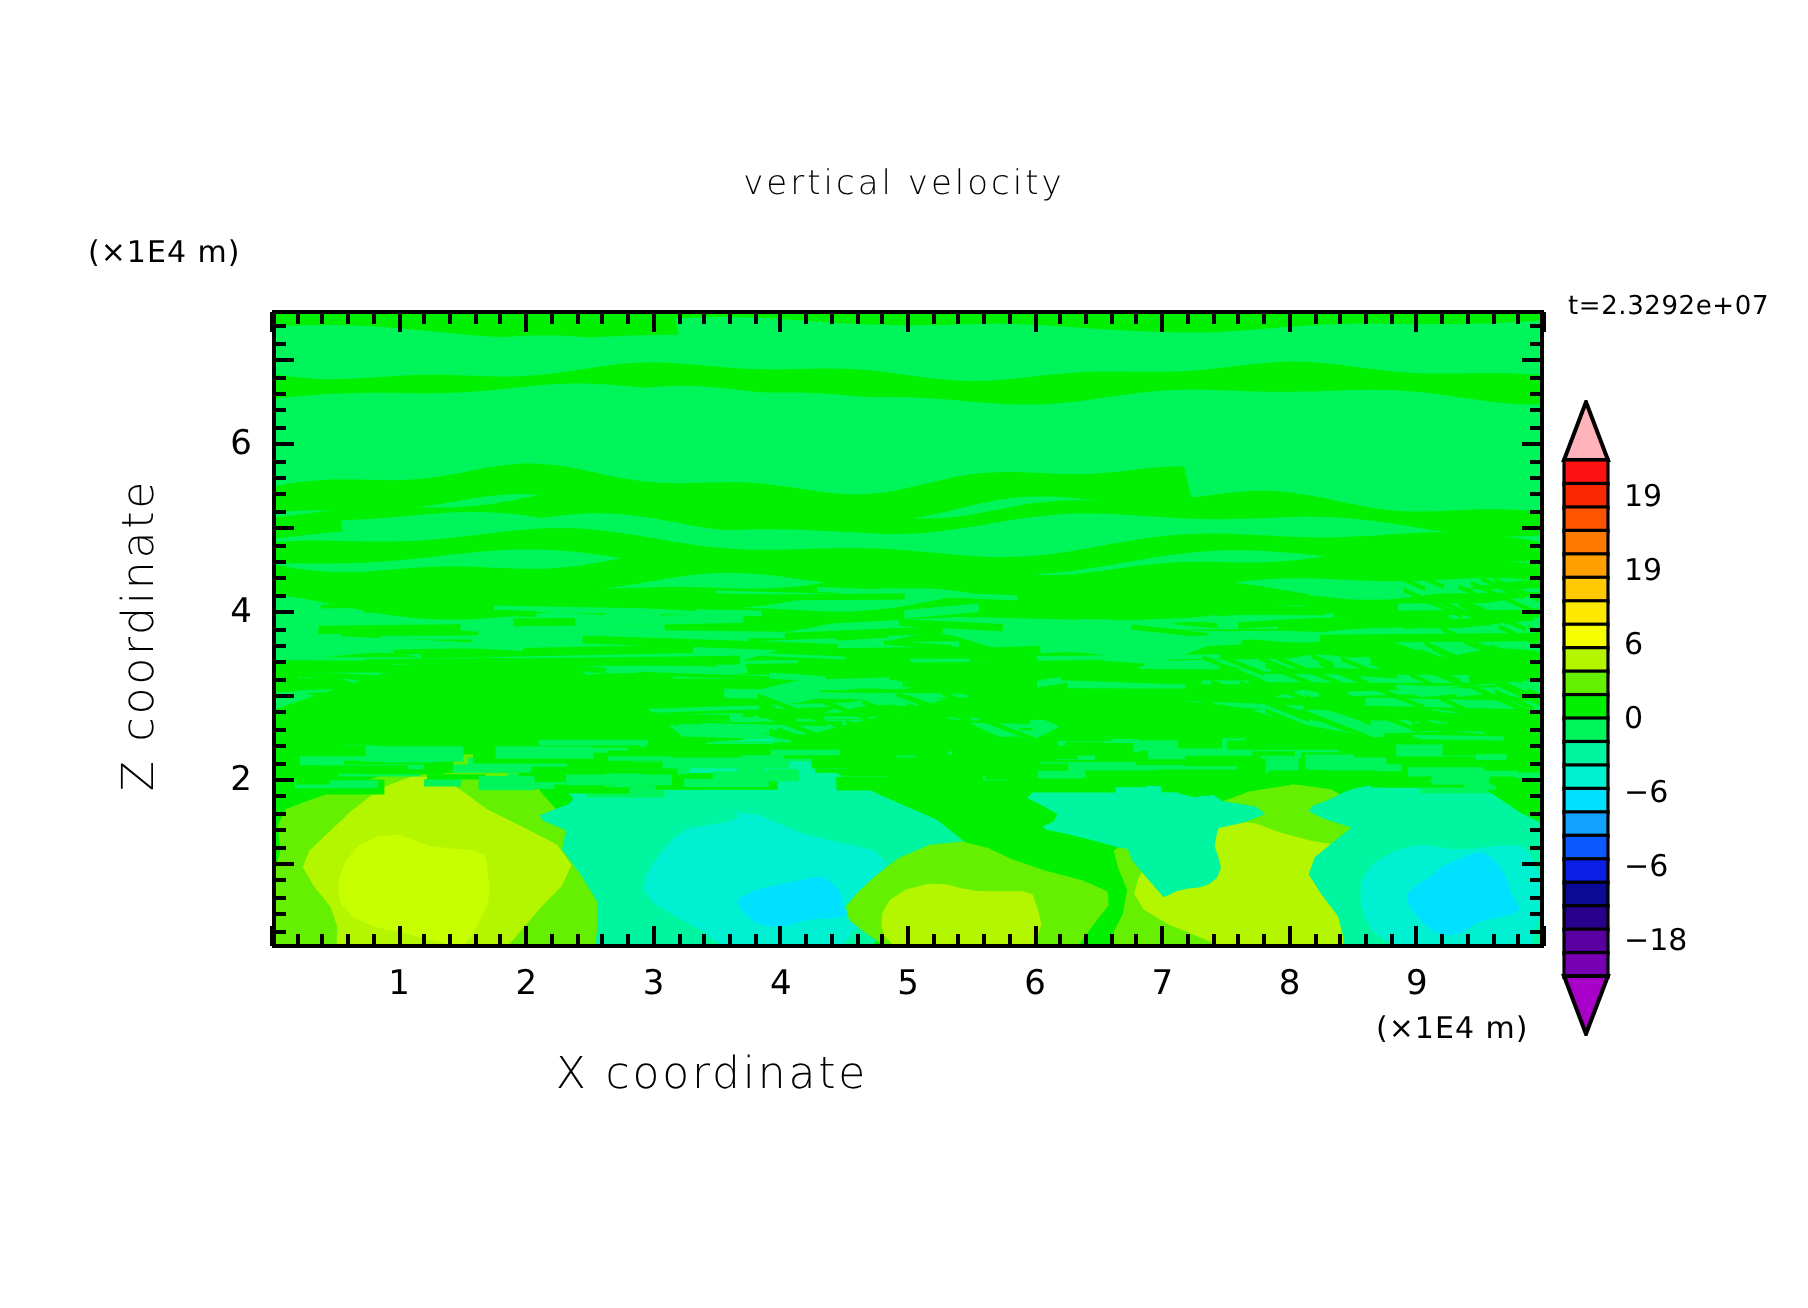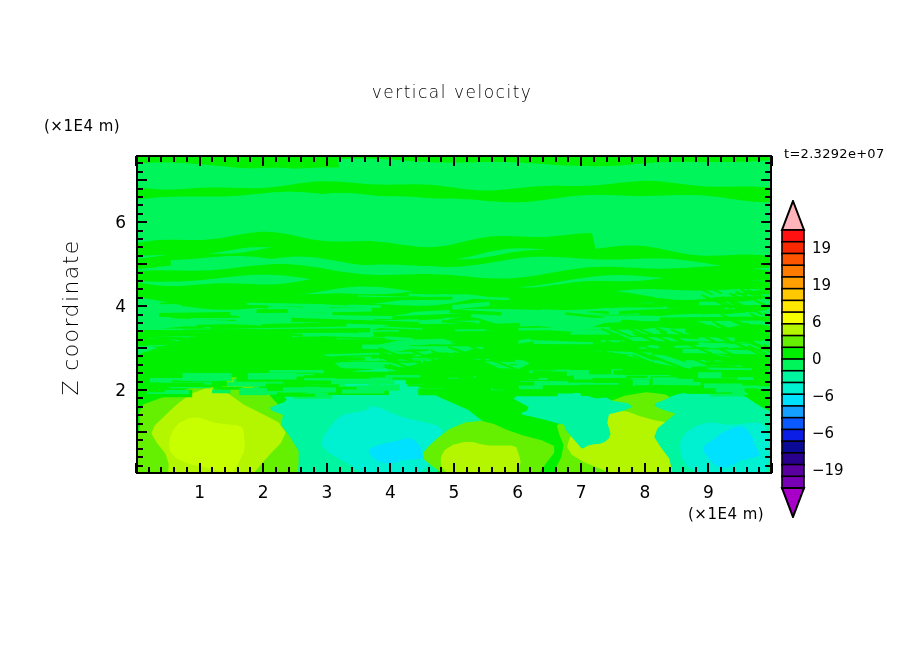--- a/index.html
+++ b/index.html
@@ -45,20 +45,21 @@
 <div id="root">
 
   <div class="abs title">vertical  velocity</div>
 
   <div class="abs unit-tl">(×1E4 m)</div>
 
   <div class="abs unit-br">(×1E4 m)</div>
 
   <div class="abs tstamp">t=2.3292e+07</div>
 
+  <div class="abs xlabel">X  coordinate</div>
 
   <div class="abs ylabel">Z  coordinate</div>
 
   <div class="abs" id="plotwrap">
     <svg id="field" width="636" height="319" viewBox="0 0 636 319" preserveAspectRatio="none">
         <rect x="0" y="0" width="636" height="319" fill="#00f55a"></rect>
         <clipPath id="clipup">
           <rect x="0" y="0" width="636" height="319" fill="#000"></rect>
         </clipPath>
         <g clip-path="url(#clipup)">
@@ -877,14 +878,14 @@
         <path d="M4,288 L26,288 L15,317 Z" fill="#a800c8" stroke="#000" stroke-width="2" stroke-linejoin="miter"></path>
       </svg>
   </div>
 
 <div class="abs cbtick" style="top: 248.429px;">19</div>
     <div class="abs cbtick" style="top: 285.286px;">19</div>
     <div class="abs cbtick" style="top: 322.143px;">6</div>
     <div class="abs cbtick" style="top: 359px;">0</div>
     <div class="abs cbtick" style="top: 395.857px;">−6</div>
     <div class="abs cbtick" style="top: 432.714px;">−6</div>
-    <div class="abs cbtick" style="top: 469.571px;">−19</div>
+    <div class="abs cbtick" style="top: 469.571px;">−18</div>
   </div>
 
 </body></html>

